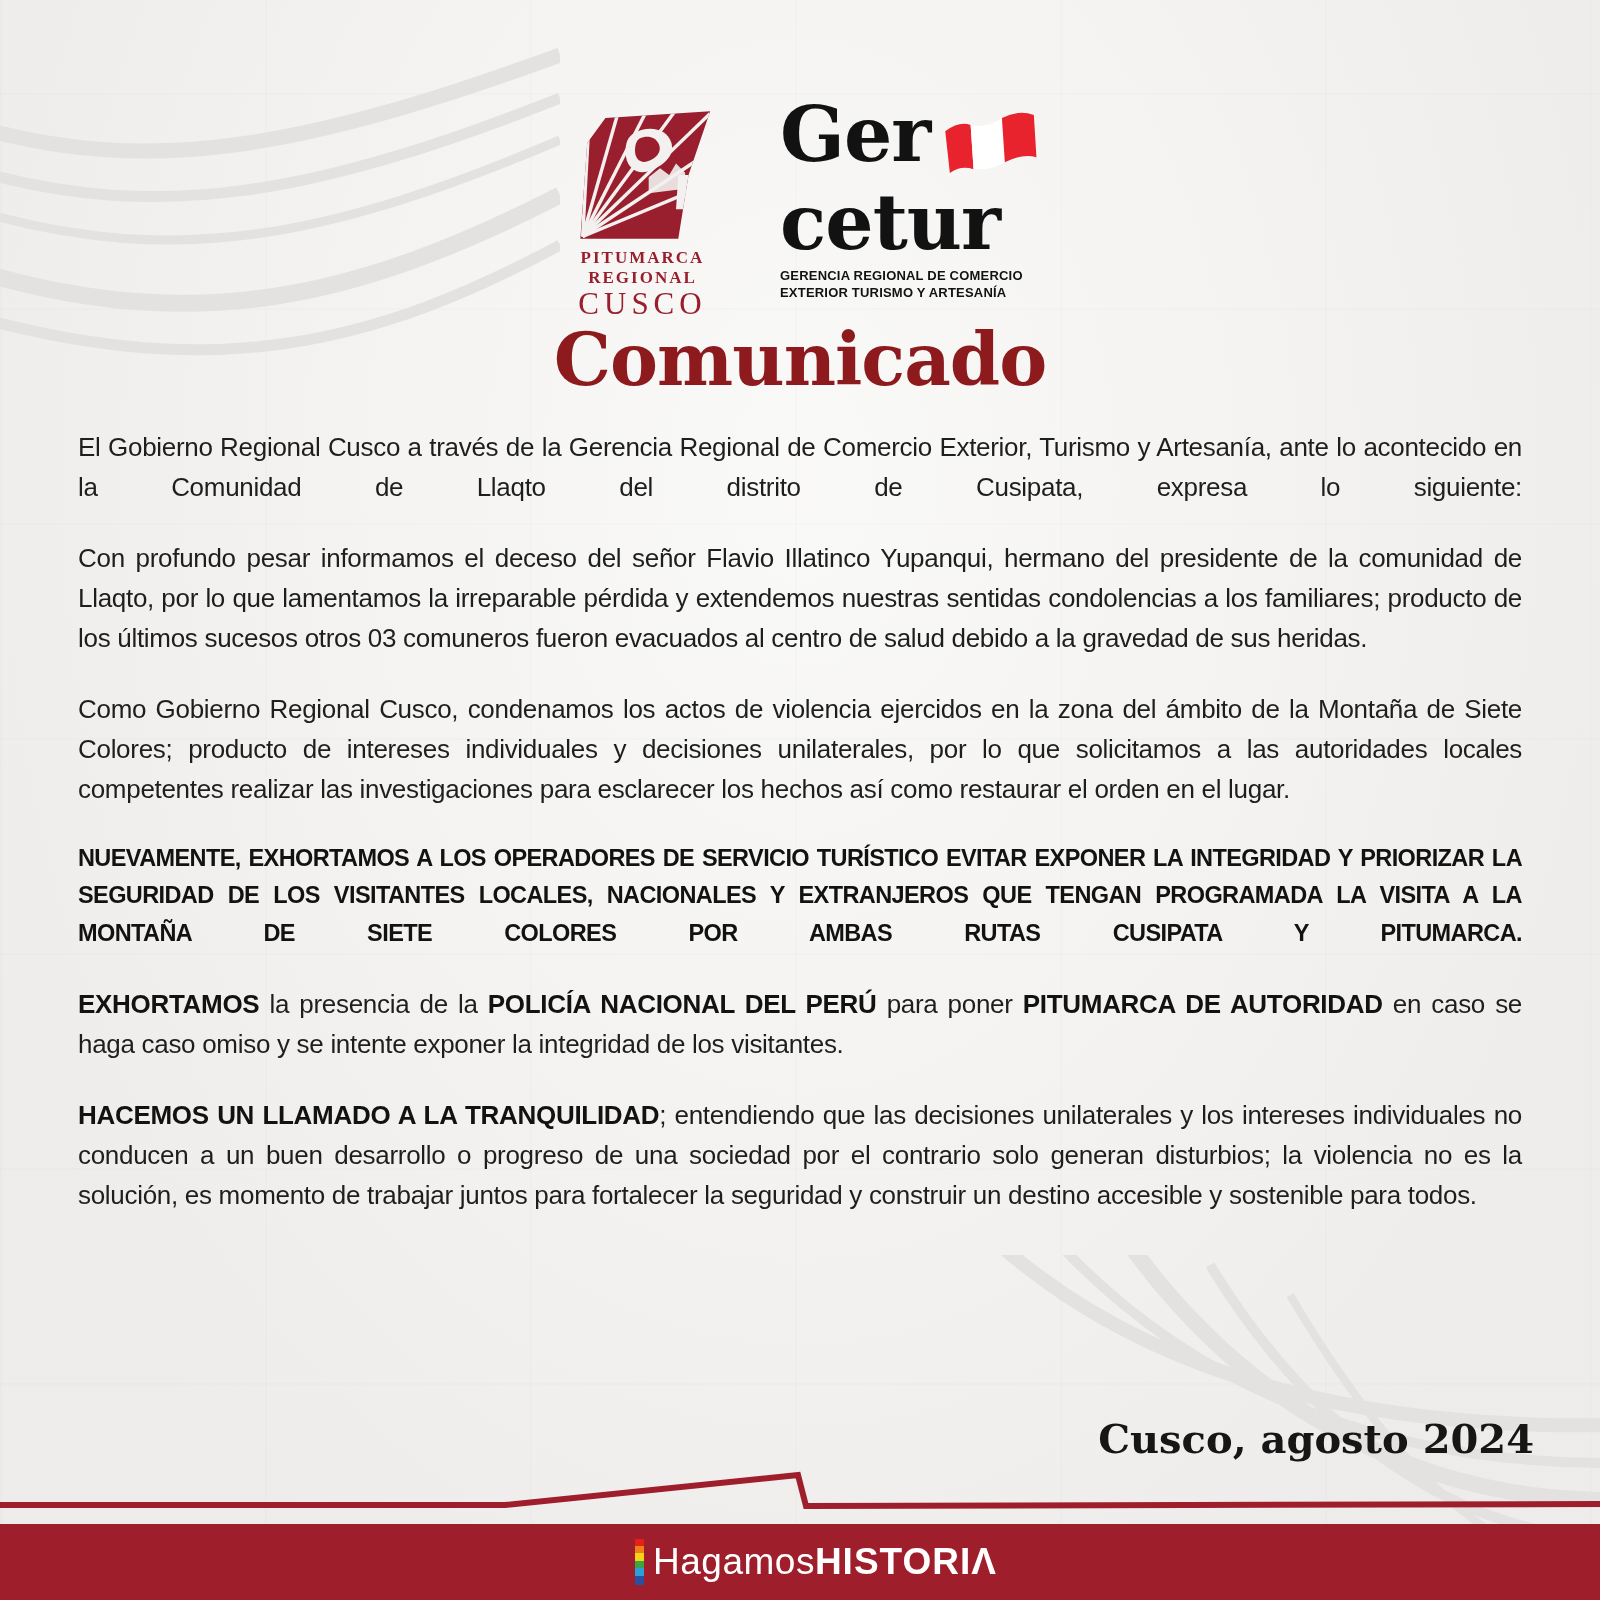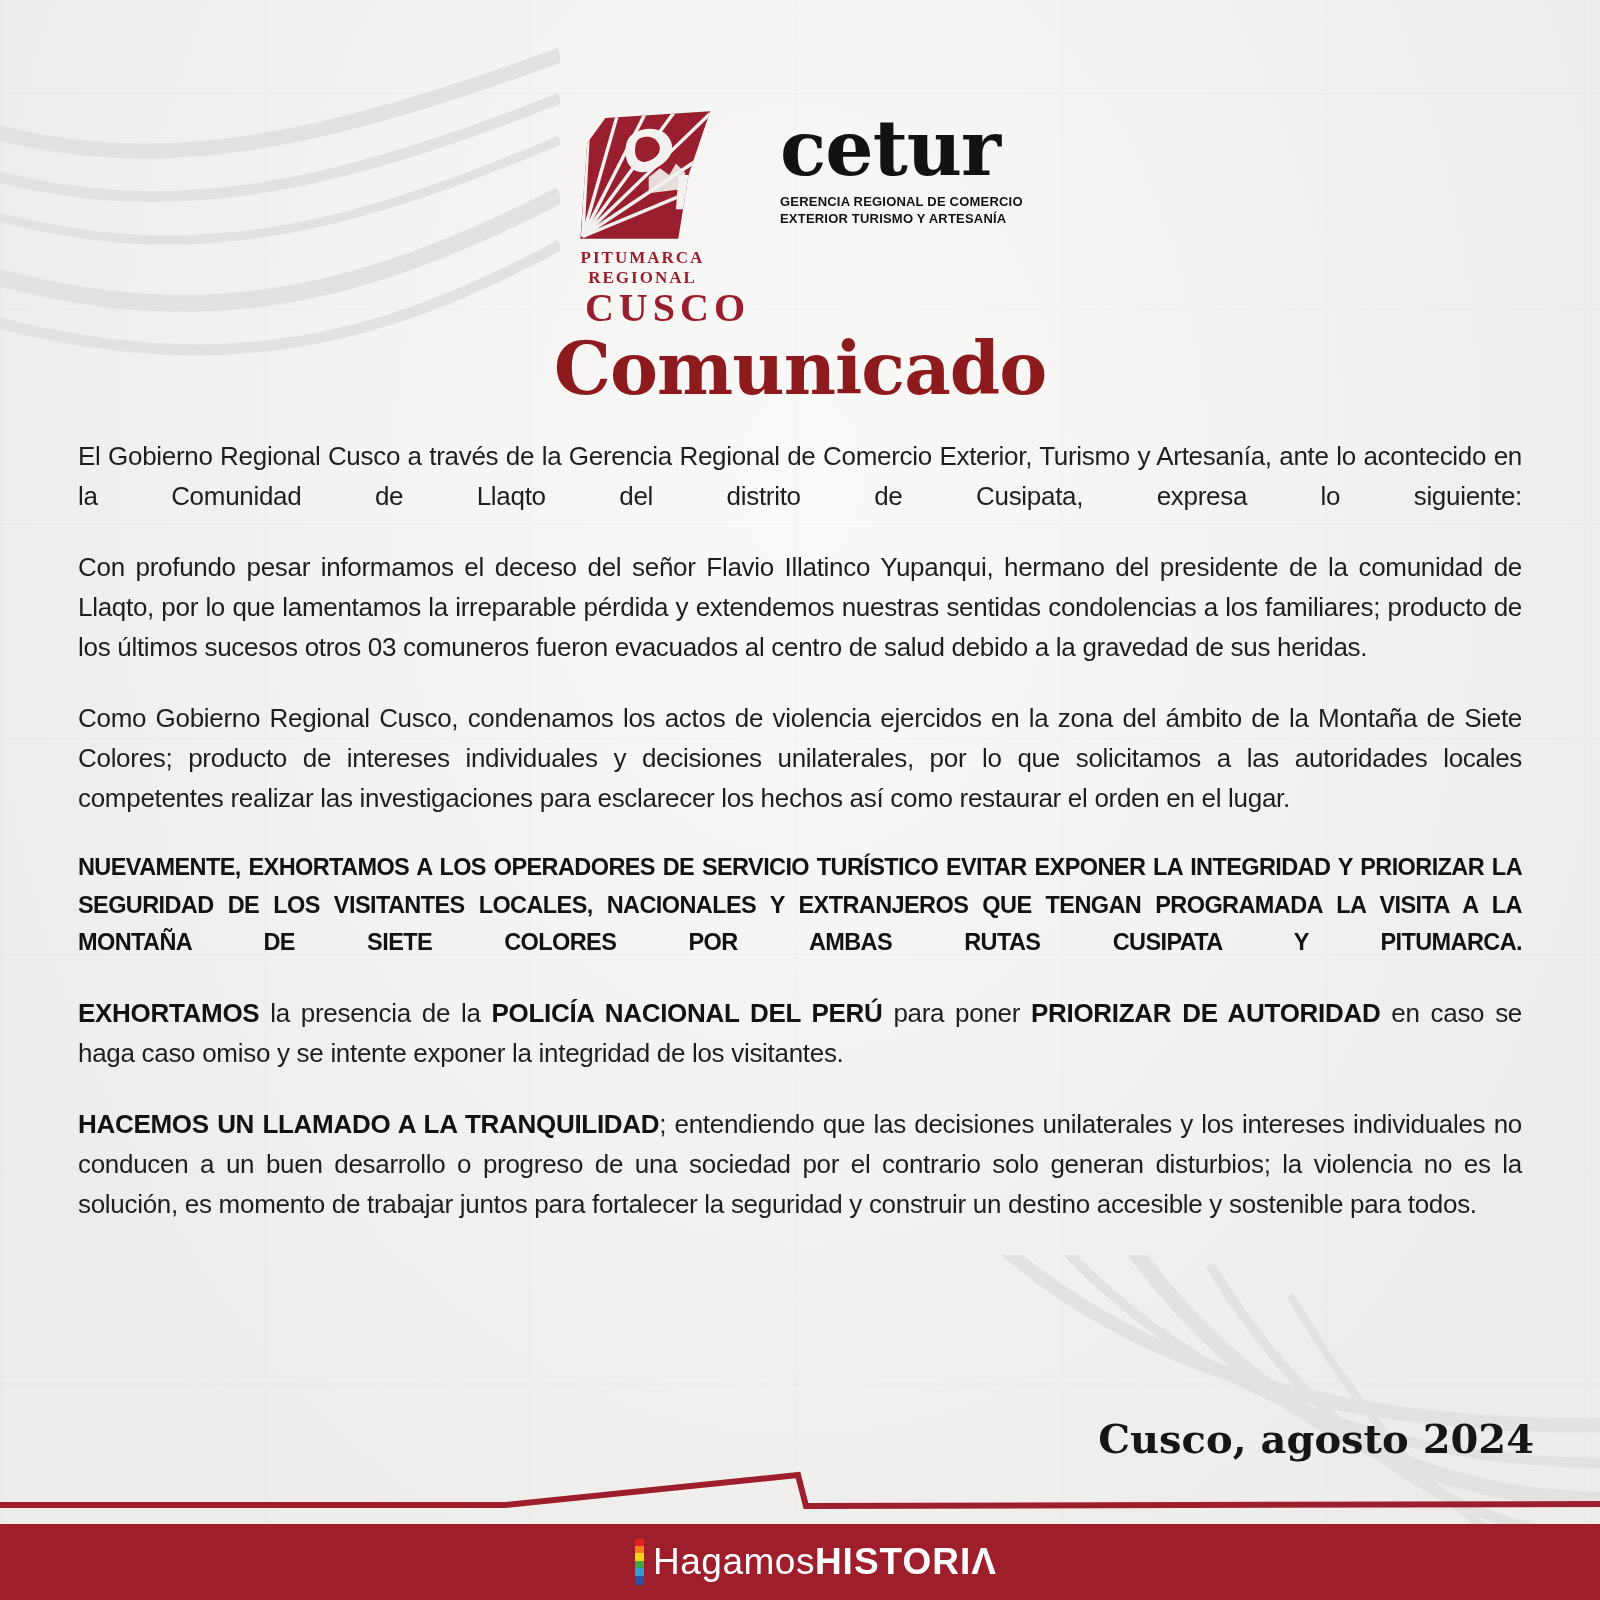--- a/index.html
+++ b/index.html
@@ -14,21 +14,21 @@
   }
   .swoosh{position:absolute;pointer-events:none;}
   .swoosh.tl{left:0;top:0;}
   .swoosh.br{right:0;top:1255px;}
 
   
   header{position:relative;display:flex;justify-content:center;align-items:flex-start;gap:30px;padding-top:104px;}
   .logo-cusco{width:215px;text-align:center;}
   .logo-cusco .emblem{display:block;margin:0 auto;}
   .gob-line{font-family:"Liberation Serif",serif;font-weight:700;font-size:17px;letter-spacing:2px;color:var(--c-maroon,#9a1f2e);margin-top:2px;}
-  .cusco-line{font-family:"Liberation Serif",serif;font-weight:700;font-size:40px;letter-spacing:5px;color:var(--c-maroon,#9a1f2e);line-height:1.02;text-align:right;}
+  .cusco-line{font-family:"Liberation Serif",serif;font-weight:400;font-size:31px;letter-spacing:5px;color:var(--c-maroon,#9a1f2e);line-height:1.02;}
   .logo-gercetur{width:285px;}
   .ger-row{display:flex;align-items:flex-start;}
   .ger-word,.cetur-word{font-family:"DejaVu Serif",serif;font-weight:700;color:#121212;font-size:76px;line-height:0.82;letter-spacing:-1px;}
   .cetur-word{margin-top:14px;}
   .peru-flag{margin:8px 0 0 10px;}
   .gercetur-sub{margin-top:14px;font-weight:700;font-size:13px;letter-spacing:0.2px;color:#121212;line-height:1.3;}
 
   h1.title{
     margin:4px 0 31px;text-align:center;
     font-family:"DejaVu Serif",serif;font-weight:700;font-size:72px;line-height:1;
@@ -113,36 +113,46 @@
           <path d="M62,30 C68,27 76,28 79,35 C82,42 76,48 69,50 C63,52 58,48 58,41 C58,36 59,32 62,30 Z M66,36 l6,3 -4,5 -4,-4 Z" fill="var(--c-maroon,#9a1f2e)"></path>
           <path d="M96,62 h28 v14 h-10 v8 h-10 v8 h-10 z" fill="#f2f1ef"></path>
           <path d="M70,64 l10,-8 8,6 6,-10 8,8 v14 l-32,4 z" fill="#f2f1ef" opacity="0.9"></path>
         </g>
       </svg>
       <div class="gob-line">PITUMARCA REGIONAL</div>
       <div class="cusco-line">CUSCO</div>
     </div>
 
     <div class="logo-gercetur">
+      <div class="ger-row">
+        <span class="ger-word">Ger</span>
+        <svg class="peru-flag" width="104" height="66" viewBox="0 0 104 66">
+          <g transform="rotate(-9 52 33)">
+            <path d="M8,12 Q24,4 34,10 L30,54 Q18,48 6,54 Z" fill="var(--c-flag-red,#e8232e)"></path>
+            <path d="M34,10 Q50,16 66,8 L62,52 Q48,58 30,54 Z" fill="#ffffff"></path>
+            <path d="M66,8 Q84,2 98,10 L94,52 Q80,46 62,52 Z" fill="var(--c-flag-red,#e8232e)"></path>
+          </g>
+        </svg>
+      </div>
       <div class="cetur-word">cetur</div>
       <div class="gercetur-sub">
         <span>GERENCIA REGIONAL DE COMERCIO</span><br>
         <span>EXTERIOR TURISMO Y ARTESANÍA</span>
       </div>
     </div>
   </header>
 
   <h1 class="title">Comunicado</h1>
 
   <main class="paras">
       <p><span>El Gobierno Regional Cusco a través de la Gerencia Regional de Comercio Exterior, Turismo y Artesanía, ante lo acontecido en la Comunidad de Llaqto del distrito de Cusipata, expresa lo siguiente:</span></p>
       <p><span>Con profundo pesar informamos el deceso del señor Flavio Illatinco Yupanqui, hermano del presidente de la comunidad de Llaqto, por lo que lamentamos la irreparable pérdida y extendemos nuestras sentidas condolencias a los familiares; producto de los últimos sucesos otros 03 comuneros fueron evacuados al centro de salud debido a la gravedad de sus heridas.</span></p>
       <p><span>Como Gobierno Regional Cusco, condenamos los actos de violencia ejercidos en la zona del ámbito de la Montaña de Siete Colores; producto de intereses individuales y decisiones unilaterales, por lo que solicitamos a las autoridades locales competentes realizar las investigaciones para esclarecer los hechos así como restaurar el orden en el lugar.</span></p>
       <p><span class="b">NUEVAMENTE, EXHORTAMOS A LOS OPERADORES DE SERVICIO TURÍSTICO EVITAR EXPONER LA INTEGRIDAD Y PRIORIZAR LA SEGURIDAD DE LOS VISITANTES LOCALES, NACIONALES Y EXTRANJEROS QUE TENGAN PROGRAMADA LA VISITA A LA MONTAÑA DE SIETE COLORES POR AMBAS RUTAS CUSIPATA Y PITUMARCA.</span></p>
-      <p><span class="b">EXHORTAMOS</span><span> la presencia de la </span><span class="b">POLICÍA NACIONAL DEL PERÚ</span><span> para poner </span><span class="b">PRIORIZAR DE AUTORIDAD</span><span> en caso se haga caso omiso y se intente exponer la integridad de los visitantes.</span></p>
+      <p><span class="b">EXHORTAMOS</span><span> la presencia de la </span><span class="b">POLICÍA NACIONAL DEL PERÚ</span><span> para poner </span><span class="b">PITUMARCA DE AUTORIDAD</span><span> en caso se haga caso omiso y se intente exponer la integridad de los visitantes.</span></p>
       <p><span class="b">HACEMOS UN LLAMADO A LA TRANQUILIDAD</span><span>; entendiendo que las decisiones unilaterales y los intereses individuales no conducen a un buen desarrollo o progreso de una sociedad por el contrario solo generan disturbios; la violencia no es la solución, es momento de trabajar juntos para fortalecer la seguridad y construir un destino accesible y sostenible para todos.</span></p>
     </main>
 
   <div class="dateline">Cusco, agosto 2024</div>
 
   <svg class="zigzag" width="1600" height="46" viewBox="0 0 1600 46">
     <path d="M0,37 L505,37 L798,7 L806,38 L1600,36" fill="none" stroke="var(--c-footer-red,#9e1e2c)" stroke-width="6"></path>
   </svg>
   <div class="footer-band">
     <span class="flagbar"></span>

